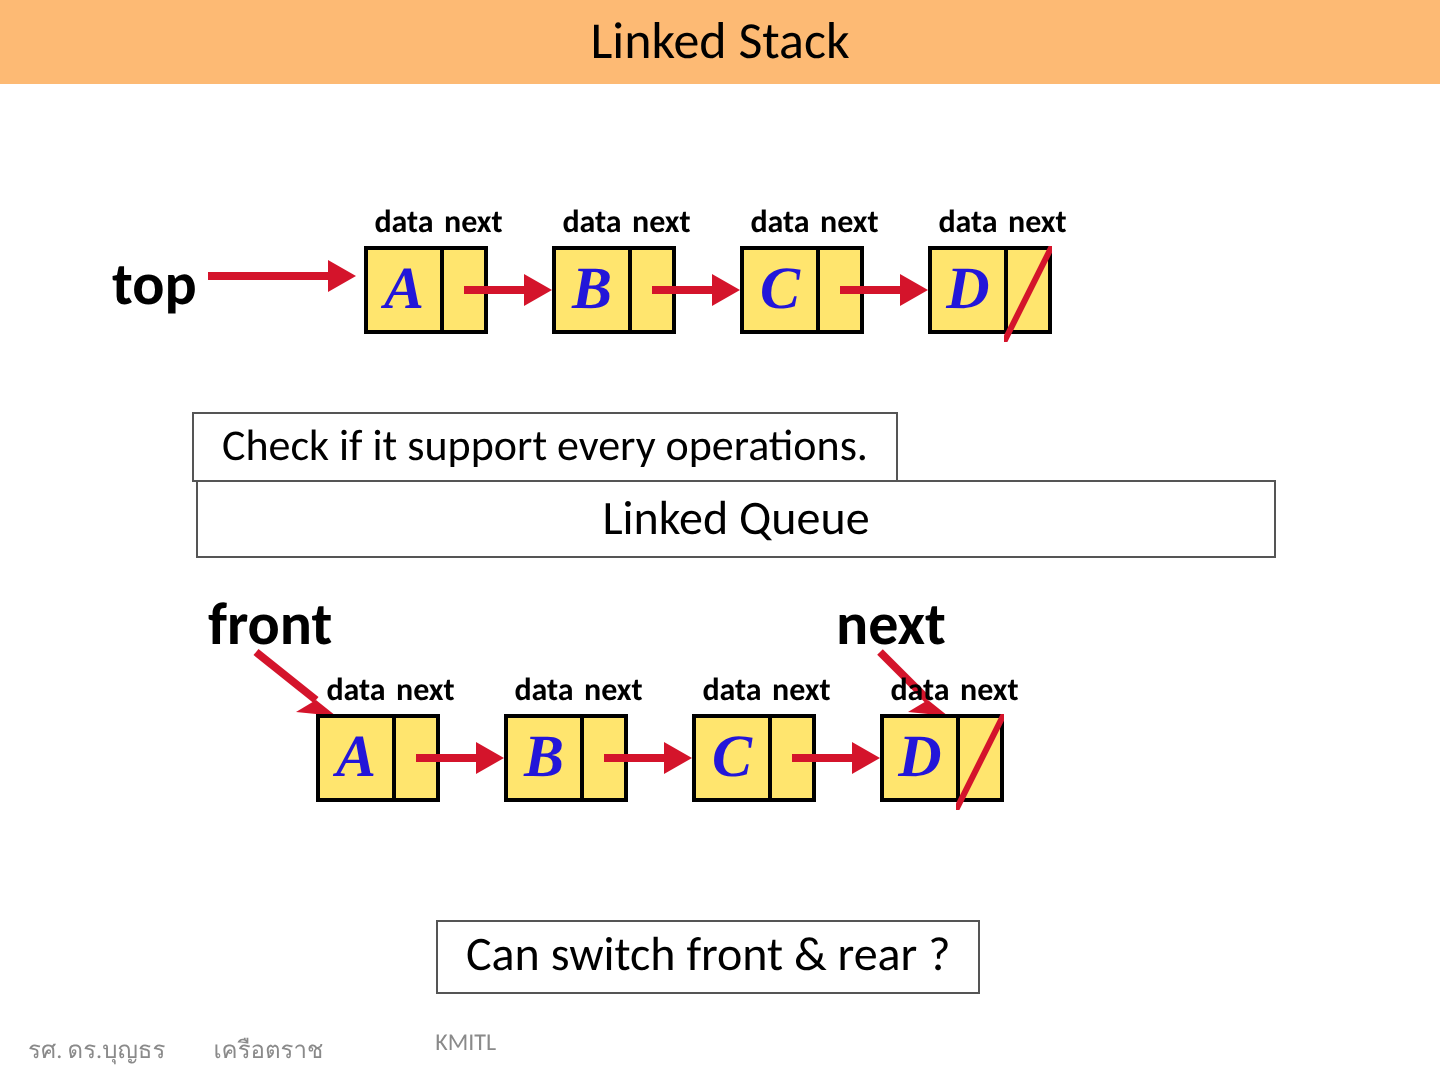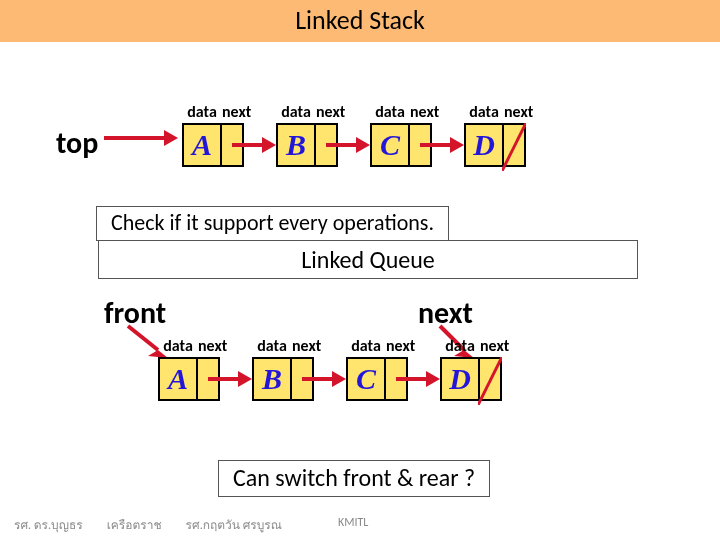--- a/index.html
+++ b/index.html
@@ -285,16 +285,15 @@
       </div>
     </div>
   </div>
 
   <div class="boxed-text" style="position:absolute; left:218px; top:156px; font-size:24px;margin-top:24px;">Can switch front &amp; rear ?</div>
 </div>
 
 <div class="footer">
   <span>รศ. ดร.บุญธร</span>
   <span>เครือตราช</span>
-  <span>รศ.กฤตวัน  ศรบูรณ</span>
   <span class="spacer"></span>
   <span>KMITL</span>
 </div>
 
 </body></html>

